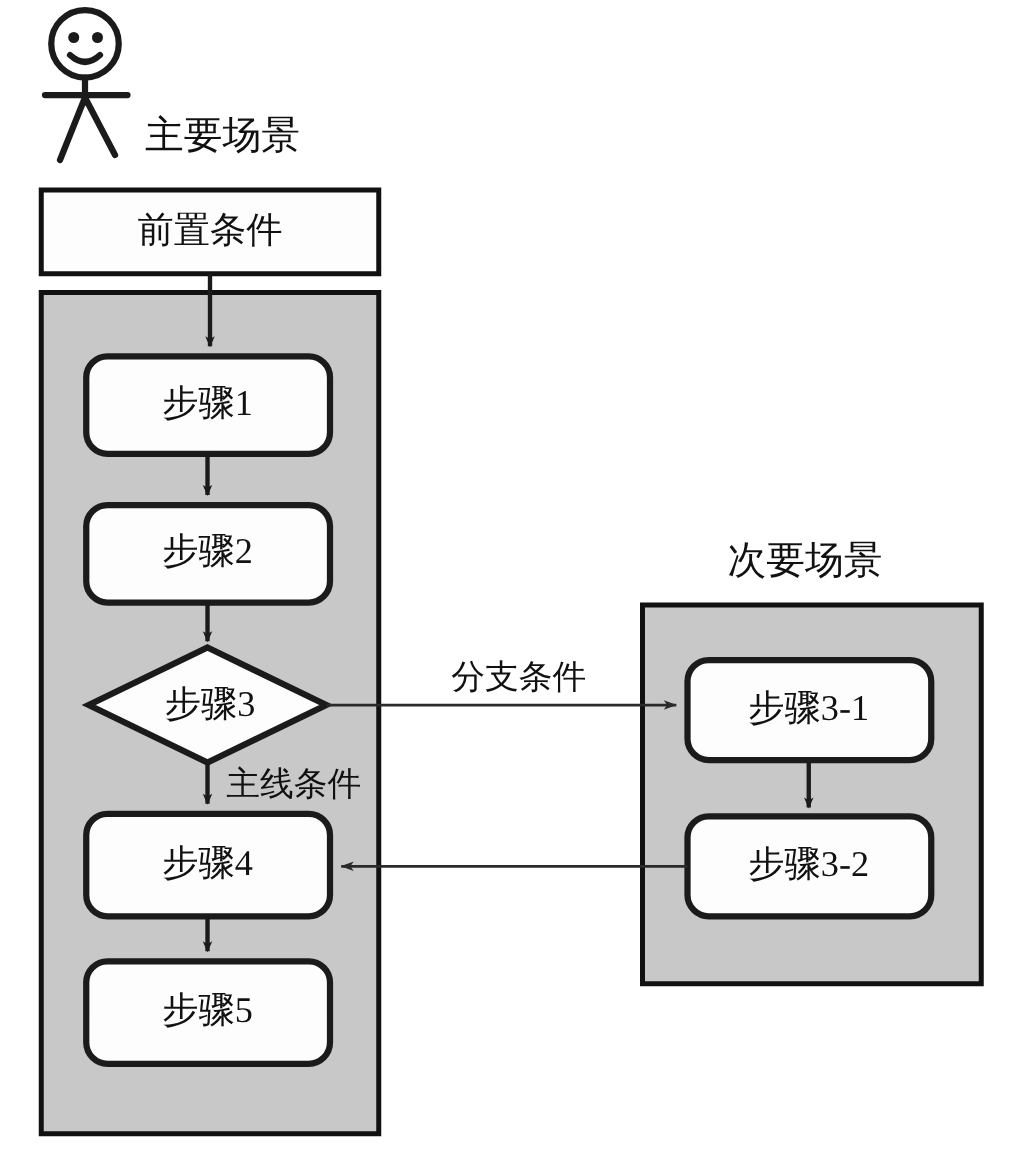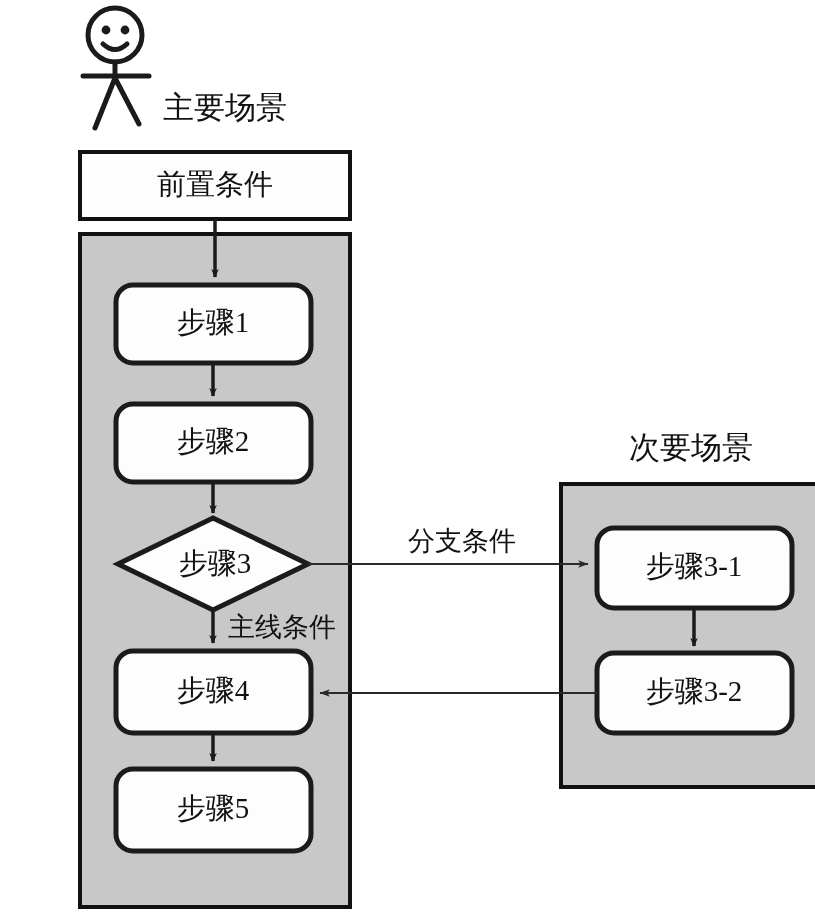--- a/index.html
+++ b/index.html
@@ -10,21 +10,20 @@
   body {
     width: 815px;
     height: 921px;
     font-family: "Liberation Sans", sans-serif;
     overflow: hidden;
   }
   #diagram-root {
     position: relative;
     width: 714px;
     height: 921px;
-    padding-left: 47px;
   }
   svg#flow-svg {
     display: block;
     width: 815px;
     height: 921px;
   }
   .panel-fill {
     fill: #c8c8c8;
     stroke: #111111;
     stroke-width: 4;

